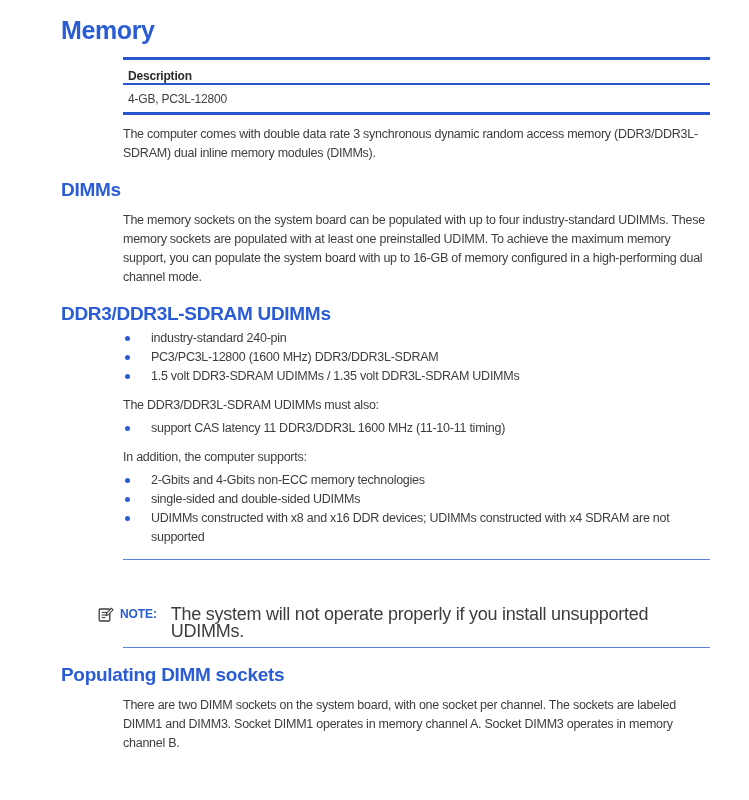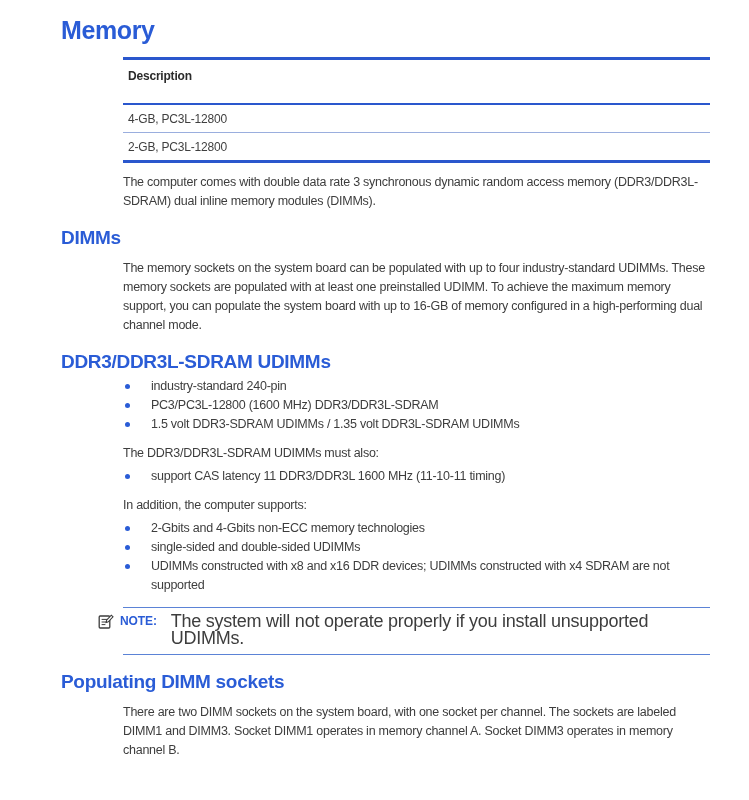--- a/index.html
+++ b/index.html
@@ -50,21 +50,21 @@
   }
   p.first-after-table { }
 
   
   .spec-table {
     margin-top: 13px;
     border-top: 3px solid #2a57cd;
     border-bottom: 3px solid #2a57cd;
   }
   .t-header {
-    padding: 9px 5px 20px 5px;
+    padding: 9px 5px 0 5px;
     font-size: 12px;
     font-weight: bold;
     letter-spacing: -0.2px;
     color: #2b2b2b;
     border-bottom: 2px solid #2a57cd;
   }
   .t-row {
     padding: 7px 5px 6px 5px;
     font-size: 12px;
     letter-spacing: -0.2px;
@@ -102,20 +102,21 @@
     margin: 12px 0 0 62px;
     width: 587px;
     border-top: 1px solid #5b83d6;
     border-bottom: 1px solid #5b83d6;
     padding: 5px 0 7px 0;
   }
   .note-row {
     display: flex;
     align-items: flex-start;
     margin-left: -26px;
+    margin-top: 41px;
   }
   .note-icon {
     flex: 0 0 auto;
     width: 17px;
     height: 17px;
     margin-right: 6px;
     margin-top: 0px;
   }
   .note-label {
     font-size: 12px;
@@ -135,21 +136,20 @@
 </head>
 <body>
 
 <div class="page">
 
   <h1>Memory</h1>
 
   <div class="content spec-table">
     <div class="t-header">Description</div>
     <div class="t-row">4-GB, PC3L-12800</div>
-    <div class="t-row">2-GB, PC3L-12800</div>
   </div>
 
   <p class="body-text first-after-table">The computer comes with double data rate 3 synchronous dynamic random access memory (DDR3/DDR3L-SDRAM) dual inline memory modules (DIMMs).</p>
 
   <h2>DIMMs</h2>
   <p class="body-text">The memory sockets on the system board can be populated with up to four industry-standard UDIMMs. These memory sockets are populated with at least one preinstalled UDIMM. To achieve the maximum memory support, you can populate the system board with up to 16-GB of memory configured in a high-performing dual channel mode.</p>
 
   <h2>DDR3/DDR3L-SDRAM UDIMMs</h2>
   <ul class="bullets">
     <li>industry-standard 240-pin</li>

